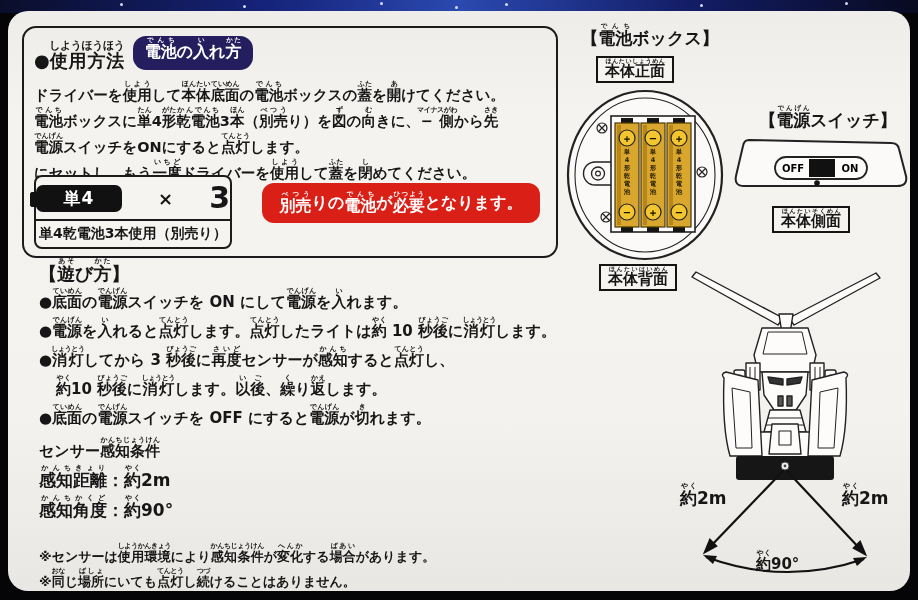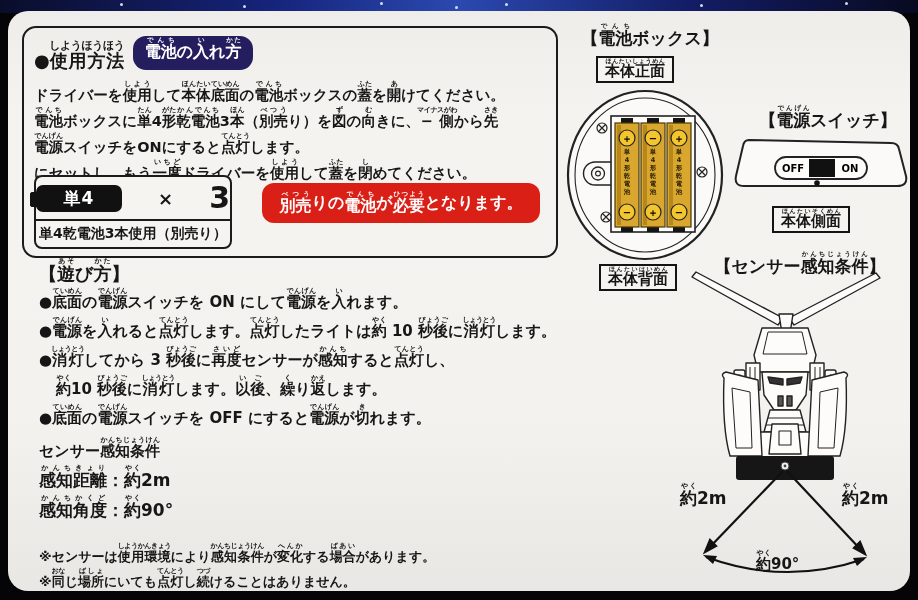--- a/index.html
+++ b/index.html
@@ -197,21 +197,20 @@
     <path d="M16,6 L158,9 Q165,9 166,15 L173,42 Q175,52 164,52 L11,52 Q1,52 3,42 L10,12 Q11,6 16,6 Z" fill="#fbfaf8" stroke="#222" stroke-width="2"></path>
     <rect x="42" y="23" width="92" height="22" rx="11" fill="#fdfcfa" stroke="#222" stroke-width="1.8"></rect>
     <text x="60" y="38" font-size="10" font-weight="bold" text-anchor="middle">OFF</text>
     <rect x="76" y="25" width="26" height="18" fill="#111"></rect>
     <text x="117" y="38" font-size="10" font-weight="bold" text-anchor="middle">ON</text>
     <circle cx="84" cy="49" r="2.8" fill="#111"></circle>
   </svg>
 
   <div class="tag-box" style="left:772px;top:206px"><ruby>本体側面<rt>ほんたいそくめん</rt></ruby></div>
 
-  <div class="diagram-title" style="left:694px;top:250px;width:212px">【センサー<ruby>感知条件<rt>かんちじょうけん</rt></ruby>】</div>
 
   <svg style="left:650px;top:268px" width="268" height="312" viewBox="0 0 268 312">
     <g stroke="#222" stroke-width="1.4" fill="#fdfcfa" stroke-linejoin="round">
 
       <polygon points="128,57 42,9 46,4 133,50"></polygon>
       <polygon points="139,50 226,5 230,10 144,57"></polygon>
       <polygon points="129,46 143,46 139,72 133,72"></polygon>
 
       <path d="M112,60 L158,60 L166,87 L162,104 L108,104 L104,87 Z"></path>
       <path d="M118,64 L152,64 L157,86 L113,86 Z" fill="none" stroke-width="1"></path>

